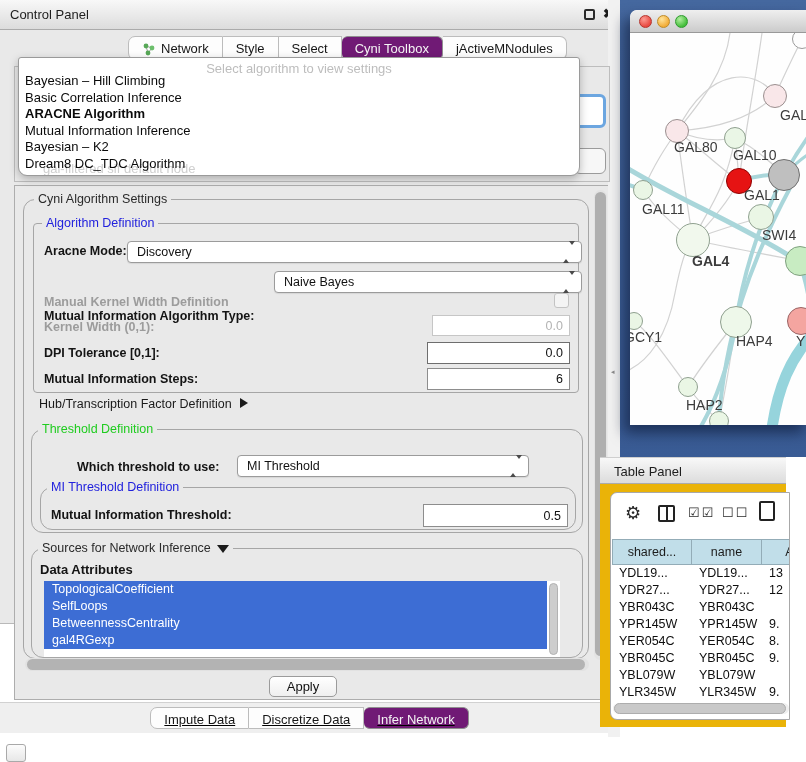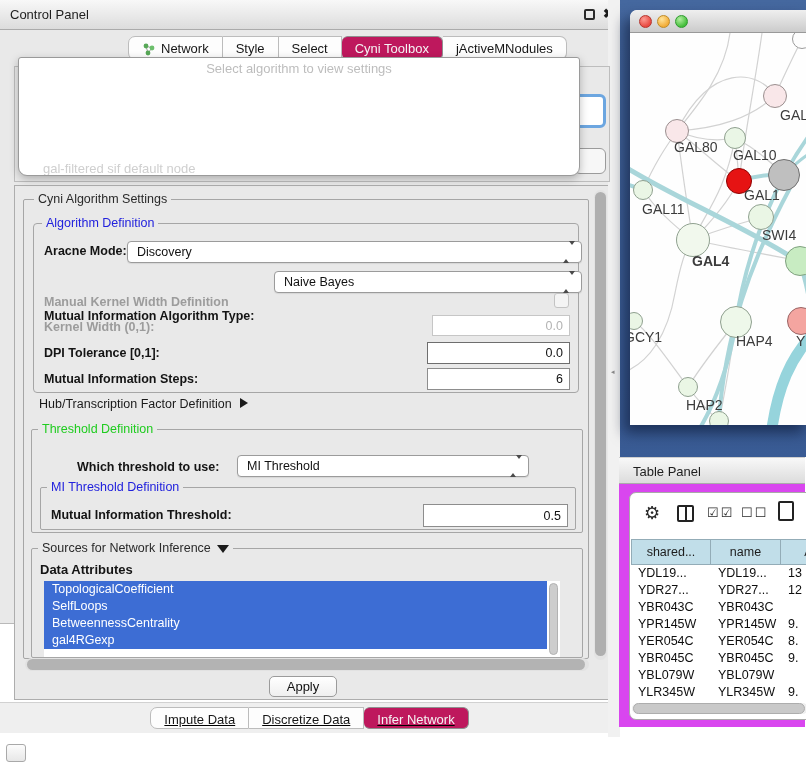--- a/index.html
+++ b/index.html
@@ -16,21 +16,21 @@
   #cp-float { position:absolute; right:24px; top:9px; width:11px; height:11px;
     border:2px solid #2A2A2A; border-radius:2px; background:transparent; }
   #cp-close { position:absolute; right:5px; top:6px; font-size:13px; font-weight:bold; color:#1A1A1A; }
 
   
   #top-tabs { position:absolute; left:88px; top:36px; display:flex; height:24px; z-index:3;margin-left:40px; }
   .tab { background:#FDFDFD; border:1px solid #BCBCBC; border-left:none; color:#161616;
     font-size:13px; padding:4px 13px 0 13px; white-space:nowrap; display:flex; align-items:flex-start; gap:5px; }
   .tab:first-child { border-left:1px solid #BCBCBC; border-radius:7px 0 0 7px; }
   .tab:last-child { border-radius:0 7px 7px 0; }
-  .tab.sel { background:#be185d; color:#F4F4F4; border-color:#8F8F8F; border-radius:6px; }
+  .tab.sel { background:#701a75; color:#F4F4F4; border-color:#8F8F8F; border-radius:6px; }
   .net-icon { width:14px; height:14px; display:inline-block; margin-top:1px; }
 
   
   #bg-subpanel { position:absolute; left:14px; top:66px; width:596px; height:116px;
     border:1px solid #BDBDBD; background:#E9E9E9; z-index:1; }
   .combo-frag { position:absolute; background:#FFFFFF; border-radius:6px; z-index:2; }
   #frag-blue { left:574px; top:94px; width:32px; height:34px; border:3px solid #6CA6E0; }
   #frag-plain { left:574px; top:148px; width:32px; height:26px; border:1px solid #9B9B9B; background:#F7F7F7; }
 
   
@@ -40,21 +40,21 @@
   #algo-placeholder { position:absolute; left:0; top:3px; width:100%; text-align:center;
     color:#BDBDBD; font-size:13px; }
   #popup-items { position:absolute; left:0; top:15px; width:100%; z-index:2; }
   .popup-item { font-size:13px; color:#0A0A0A; line-height:16.5px; padding-left:6px; white-space:nowrap; }
   .popup-item.bold { font-weight:bold; }
   #popup-ghost { position:absolute; left:24px; top:103px; font-size:13px; color:#CFCFCF; z-index:1; white-space:nowrap; }
 
   
   #main-panel { position:absolute; left:14px; top:185px; width:596px; height:515px;
     border:1px solid #ADADAD; background:#E9E9E9; }
-  .group { position:absolute; border:1px solid #A6A6A6; border-radius:2px; }
+  .group { position:absolute; border:1px solid #A6A6A6; border-radius:12px; }
   .group-label { position:absolute; top:-8px; background:#E9E9E9; padding:0 4px;
     font-size:12.5px; color:#2A2A2A; white-space:nowrap; }
   .group-label.blue  { color:#2121DD; }
   .group-label.green { color:#1FCC1F; }
   .fld-label { position:absolute; font-size:12.5px; font-weight:bold; color:#141414; white-space:nowrap; }
   .fld-label.dis { color:#9C9C9C; }
   .combo { position:absolute; background:#FFFFFF; border:1px solid #9B9B9B; border-radius:4px;
     font-size:12.5px; color:#111; display:flex; align-items:center; padding-left:9px;
     box-shadow:0 1px 1px rgba(0,0,0,0.08); }
   .stepper { position:absolute; right:6px; top:50%; transform:translateY(-50%); }
@@ -108,21 +108,21 @@
     background:linear-gradient(180deg,#EFEFEF,#CBCBCB); border-bottom:1px solid #999999; border-radius:7px 0 0 0; }
   .light { position:absolute; top:5px; width:13px; height:13px; border-radius:50%; }
   #light-red   { left:9px;  background:radial-gradient(circle at 35% 30%,#FC9A92,#E84940 70%); border:1px solid #B5352E; }
   #light-yellow{ left:27px; background:radial-gradient(circle at 35% 30%,#FFE49A,#F2AC38 70%); border:1px solid #BE8A26; }
   #light-green { left:45px; background:radial-gradient(circle at 35% 30%,#B2EFA0,#45BE3C 70%); border:1px solid #2F9A2F; }
   #net-canvas { position:absolute; left:0; top:23px; width:180px; height:392px; overflow:hidden; background:#FEFEFE; }
   .net-node { position:absolute; border-radius:50%; border:1px solid #8A8A8A; }
   .net-label { position:absolute; font-size:14px; color:#3C3C3C; white-space:nowrap; }
 
   
-  #table-region { position:absolute; left:619px; top:457px; width:186px; height:270px; background:#d946ef; }
+  #table-region { position:absolute; left:600px; top:457px; width:186px; height:270px; background:#eab308; }
   #tp-titlebar { position:absolute; left:0; top:0; width:100%; height:27px;
     background:linear-gradient(180deg,#F8F8F8,#DCDCDC); border-bottom:1px solid #ABABAB; border-top:1px solid #CFCFCF; }
   #tp-title { position:absolute; left:14px; top:6px; font-size:13px; color:#1E1E1E; }
   #tp-box { position:absolute; left:10px; top:35px; width:180px; height:228px;
     background:#FFFFFF; border:1px solid #A8A8A8; border-radius:7px 0 0 7px; overflow:hidden; }
   #tp-toolbar { position:absolute; left:0; top:0; width:100%; height:44px; }
   .tb-icon { position:absolute; color:#2A2A2A; }
   #icon-gear { left:14px; top:9px; font-size:18px; }
   #icon-cols { left:47px; top:12px; width:17px; height:17px; border:2px solid #222; border-radius:2px; }
   #icon-cols::after { content:""; position:absolute; left:5.5px; top:0; width:2px; height:13px; background:#222; }
@@ -182,20 +182,28 @@
         </div>
       </div>
 
     <div id="bg-subpanel"></div>
     <div id="frag-blue" class="combo-frag"></div>
     <div id="frag-plain" class="combo-frag"></div>
 
     <div id="algo-popup">
       <div id="algo-placeholder">Select algorithm to view settings</div>
       <div id="popup-ghost">gal-filtered sif default node</div>
+      <div id="popup-items">
+          <div class="popup-item">Bayesian – Hill Climbing</div>
+          <div class="popup-item">Basic Correlation Inference</div>
+          <div class="popup-item bold">ARACNE Algorithm</div>
+          <div class="popup-item">Mutual Information Inference</div>
+          <div class="popup-item">Bayesian – K2</div>
+          <div class="popup-item">Dream8 DC_TDC Algorithm</div>
+        </div>
     </div>
 
     <div id="main-panel">
       <div class="group" style="left:8px; top:13px; width:566px; height:460px;">
         <span class="group-label" style="left:10px;">Cyni Algorithm Settings</span>
       </div>
 
       <div class="group" style="left:18px; top:37px; width:546px; height:170px; border-radius:4px;">
         <span class="group-label blue" style="left:8px;">Algorithm Definition</span>
 

